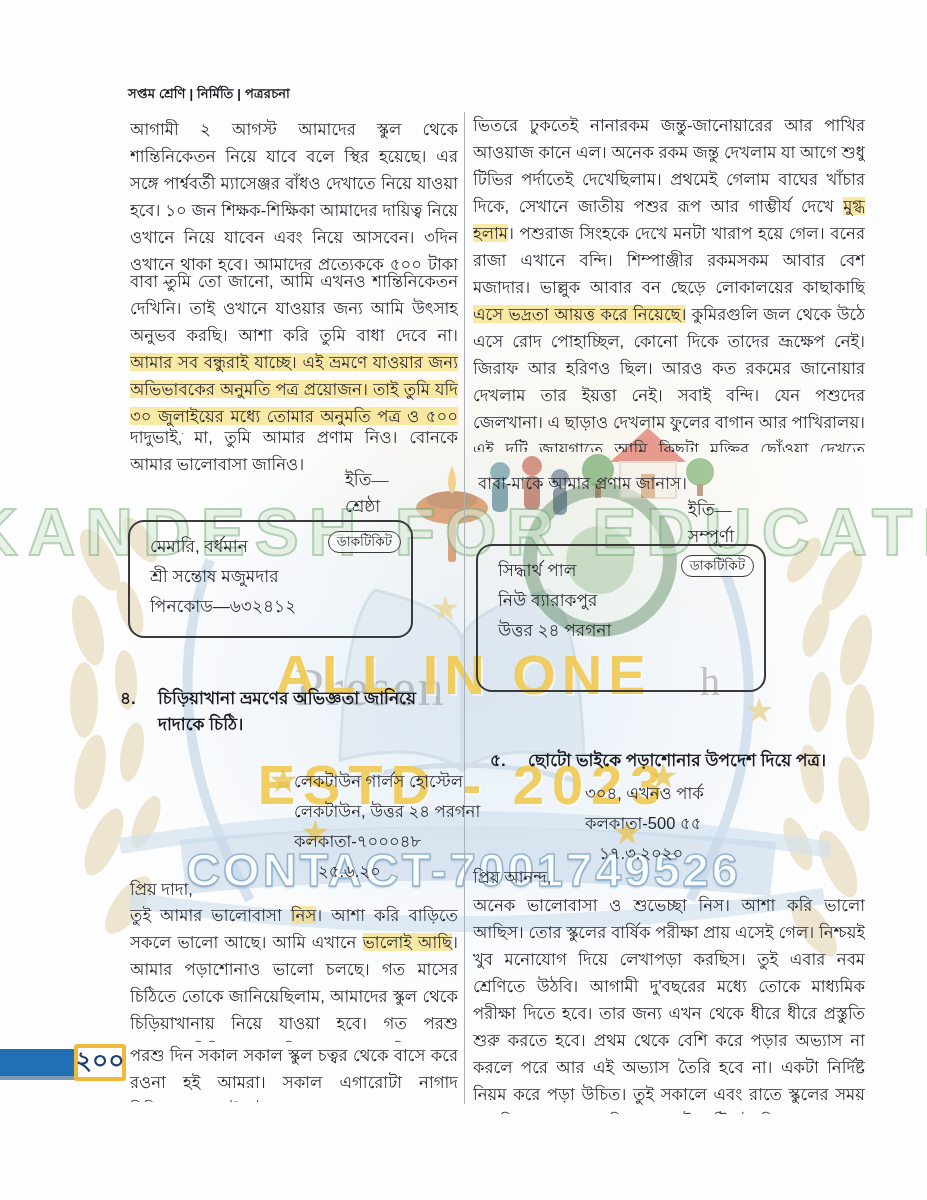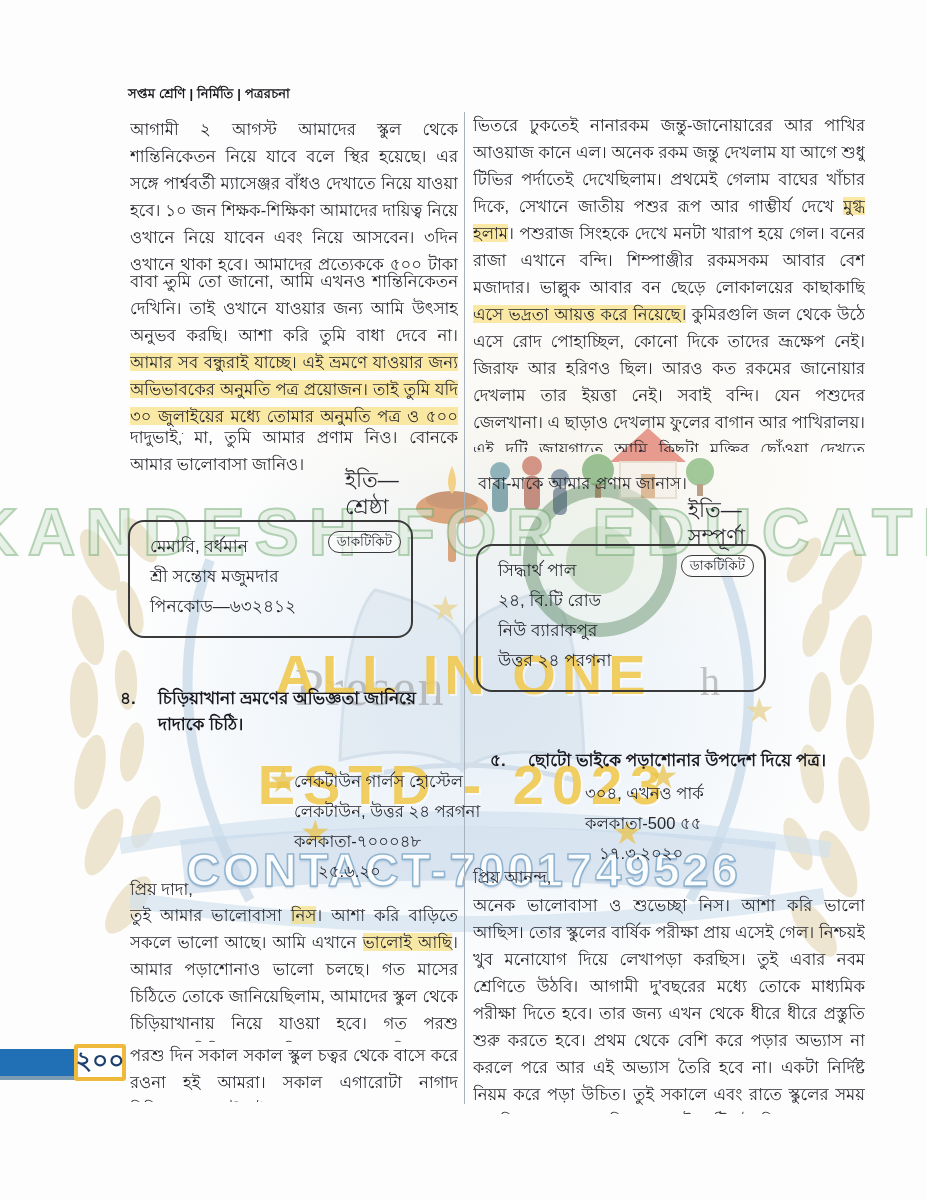--- a/index.html
+++ b/index.html
@@ -67,21 +67,21 @@
   
   .content { position:absolute; inset:0; z-index:2; }
 
   .hdr { left:128px; top:84px; width:430px; font-size:13px; font-weight:700; color:#15151a; letter-spacing:0.2px; }
 
   .divider { left:464px; top:112px; width:1px; height:992px; background:#a9b2bb; }
 
   .para { font-size:16.5px; line-height:27px; text-align:justify; overflow:hidden; }
   .hl { background:rgba(248,216,92,0.55); }
 
-  .iti { font-size:21px; line-height:27px; }
+  .iti { font-size:17px; line-height:27px;font-family:Liberation Serif, serif; }
 
   .addr-box {
     border:2px solid #3a3a3a; border-radius:16px;
     padding:10px 14px 12px 20px; overflow:hidden;
   }
   .addr-box .line { font-size:17px; line-height:30px; white-space:nowrap; }
   .stamp {
     position:absolute; top:9px; right:10px;
     border:1.5px solid #3a3a3a; border-radius:11px;
     padding:0 8px; font-size:13.5px; line-height:20px; white-space:nowrap;
@@ -250,21 +250,20 @@
     <div class="abs salut" style="left:478px; top:470px;">বাবা-মাকে আমার প্রণাম জানাস।</div>
 
     <div class="abs iti" style="left:688px; top:496px;">
       <div>ইতি—</div>
       <div>সম্পূর্ণা</div>
     </div>
 
     <div class="abs addr-box" style="left:476px; top:544px; width:290px; height:148px;">
       <span class="stamp">ডাকটিকিট</span>
       <div class="line">সিদ্ধার্থ পাল</div>
-      <div class="line">২৪, বি.টি রোড</div>
       <div class="line">নিউ ব্যারাকপুর</div>
       <div class="line">উত্তর ২৪ পরগনা</div>
     </div>
 
     <div class="abs sec-head" style="left:490px; top:748px; width:380px;">
       <div class="sec-num">৫.</div>
       <div>ছোটো ভাইকে পড়াশোনার উপদেশ দিয়ে পত্র।</div>
     </div>
 
     <div class="abs addr-block" style="left:585px; top:778px;">

